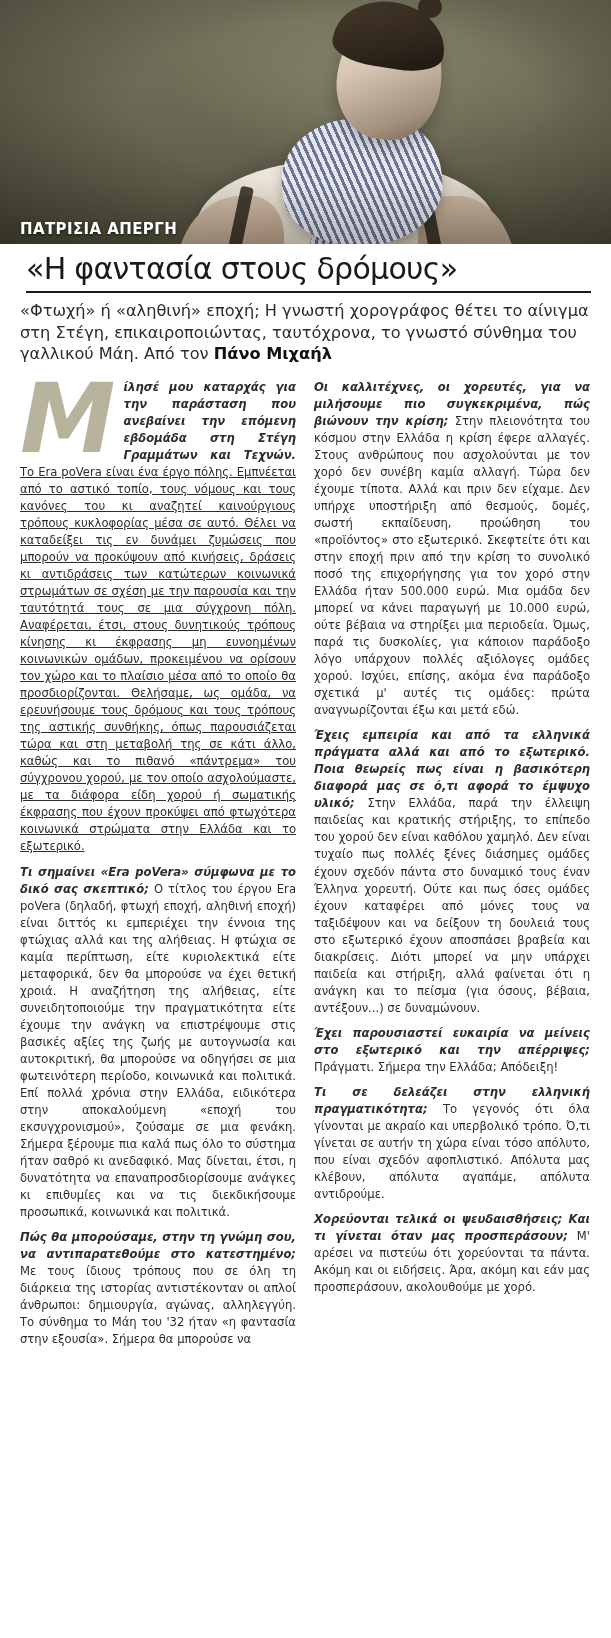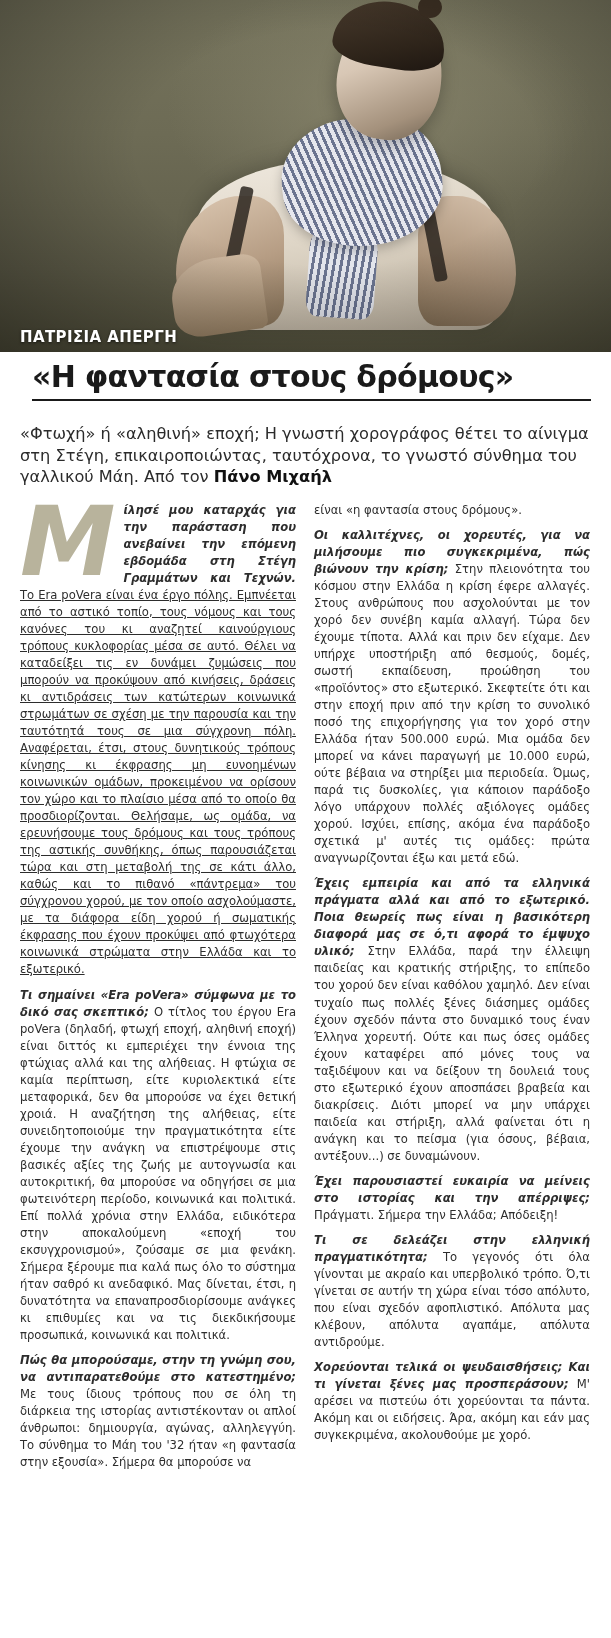--- a/index.html
+++ b/index.html
@@ -18,21 +18,21 @@
     position: relative;
     width: 611px;
     height: 1638px;
     background: #ffffff;
   }
 
   
   .hero {
     position: relative;
     width: 611px;
-    height: 352px;
+    height: 244px;
     overflow: hidden;
     background: #6e6b55;
   }
   .hero-photo {
     position: absolute;
     inset: 0;
     background:
       radial-gradient(ellipse 56% 58% at 62% 30%, rgba(150,146,120,0.55) 0%, rgba(0,0,0,0) 62%),
       linear-gradient(180deg, #75735c 0%, #6d6b55 38%, #615f4b 76%, #56543f 100%);
   }
@@ -156,32 +156,32 @@
     color: #ffffff;
     text-shadow: 0 1px 3px rgba(0,0,0,0.65);
     font-family: "DejaVu Sans", "Liberation Sans", sans-serif;
   }
 
   
   .headline-wrap {
     padding: 0 20px;
   }
   .headline {
-    margin: 8px 0 0 12px;
+    margin: 8px 0 0 6px;
     font-size: 30px;
     line-height: 1.1;
-    font-weight: 700;
+    font-weight: 400;
     letter-spacing: -0.7px;
     color: #1a1a1a;
     padding-bottom: 6px;
     border-bottom: 2.5px solid #1a1a1a;
     font-family: "DejaVu Sans", "Liberation Sans", sans-serif;
   }
   .standfirst {
-    margin: 22px 0 0 0;
+    margin: 7px 0 0 0;
     font-size: 16.2px;
     line-height: 1.33;
     color: #2b2b2b;
     font-family: "DejaVu Sans", "Liberation Sans", sans-serif;
   }
   .standfirst .byline {
     font-weight: 700;
     color: #111;
   }
 
@@ -266,27 +266,26 @@
       <p class="first-para"><span class="dropcap">Μ</span><span>ίλησέ μου καταρχάς για την παράσταση που ανεβαίνει την επόμενη εβδομάδα στη Στέγη Γραμμάτων και Τεχνών.</span><span class="rest"> Το Era poVera είναι ένα έργο πόλης. Εμπνέεται από το αστικό τοπίο, τους νόμους και τους κανόνες του κι αναζητεί καινούργιους τρόπους κυκλοφορίας μέσα σε αυτό. Θέλει να καταδείξει τις εν δυνάμει ζυμώσεις που μπορούν να προκύψουν από κινήσεις, δράσεις κι αντιδράσεις των κατώτερων κοινωνικά στρωμάτων σε σχέση με την παρουσία και την ταυτότητά τους σε μια σύγχρονη πόλη. Αναφέρεται, έτσι, στους δυνητικούς τρόπους κίνησης κι έκφρασης μη ευνοημένων κοινωνικών ομάδων, προκειμένου να ορίσουν τον χώρο και το πλαίσιο μέσα από το οποίο θα προσδιορίζονται. Θελήσαμε, ως ομάδα, να ερευνήσουμε τους δρόμους και τους τρόπους της αστικής συνθήκης, όπως παρουσιάζεται τώρα και στη μεταβολή της σε κάτι άλλο, καθώς και το πιθανό «πάντρεμα» του σύγχρονου χορού, με τον οποίο ασχολούμαστε, με τα διάφορα είδη χορού ή σωματικής έκφρασης που έχουν προκύψει από φτωχότερα κοινωνικά στρώματα στην Ελλάδα και το εξωτερικό.</span></p>
 
       <p><span class="lead-q">Τι σημαίνει «Era poVera» σύμφωνα με το δικό σας σκεπτικό;</span><span> Ο τίτλος του έργου Era poVera (δηλαδή, φτωχή εποχή, αληθινή εποχή) είναι διττός κι εμπεριέχει την έννοια της φτώχιας αλλά και της αλήθειας. Η φτώχια σε καμία περίπτωση, είτε κυριολεκτικά είτε μεταφορικά, δεν θα μπορούσε να έχει θετική χροιά. Η αναζήτηση της αλήθειας, είτε συνειδητοποιούμε την πραγματικότητα είτε έχουμε την ανάγκη να επιστρέψουμε στις βασικές αξίες της ζωής με αυτογνωσία και αυτοκριτική, θα μπορούσε να οδηγήσει σε μια φωτεινότερη περίοδο, κοινωνικά και πολιτικά. Επί πολλά χρόνια στην Ελλάδα, ειδικότερα στην αποκαλούμενη «εποχή του εκσυγχρονισμού», ζούσαμε σε μια φενάκη. Σήμερα ξέρουμε πια καλά πως όλο το σύστημα ήταν σαθρό κι ανεδαφικό. Μας δίνεται, έτσι, η δυνατότητα να επαναπροσδιορίσουμε ανάγκες κι επιθυμίες και να τις διεκδικήσουμε προσωπικά, κοινωνικά και πολιτικά.</span></p>
 
       <p><span class="lead-q">Πώς θα μπορούσαμε, στην τη γνώμη σου, να αντιπαρατεθούμε στο κατεστημένο;</span><span> Με τους ίδιους τρόπους που σε όλη τη διάρκεια της ιστορίας αντιστέκονταν οι απλοί άνθρωποι: δημιουργία, αγώνας, αλληλεγγύη. Το σύνθημα το Μάη του '32 ήταν «η φαντασία στην εξουσία». Σήμερα θα μπορούσε να</span></p>
 
     </div>
 
     <div class="col">
 
-      <p>είναι «η φαντασία στους δρόμους».</p>
 
       <p><span class="lead-q">Οι καλλιτέχνες, οι χορευτές, για να μιλήσουμε πιο συγκεκριμένα, πώς βιώνουν την κρίση;</span><span> Στην πλειονότητα του κόσμου στην Ελλάδα η κρίση έφερε αλλαγές. Στους ανθρώπους που ασχολούνται με τον χορό δεν συνέβη καμία αλλαγή. Τώρα δεν έχουμε τίποτα. Αλλά και πριν δεν είχαμε. Δεν υπήρχε υποστήριξη από θεσμούς, δομές, σωστή εκπαίδευση, προώθηση του «προϊόντος» στο εξωτερικό. Σκεφτείτε ότι και στην εποχή πριν από την κρίση το συνολικό ποσό της επιχορήγησης για τον χορό στην Ελλάδα ήταν 500.000 ευρώ. Μια ομάδα δεν μπορεί να κάνει παραγωγή με 10.000 ευρώ, ούτε βέβαια να στηρίξει μια περιοδεία. Όμως, παρά τις δυσκολίες, για κάποιον παράδοξο λόγο υπάρχουν πολλές αξιόλογες ομάδες χορού. Ισχύει, επίσης, ακόμα ένα παράδοξο σχετικά μ' αυτές τις ομάδες: πρώτα αναγνωρίζονται έξω και μετά εδώ.</span></p>
 
       <p><span class="lead-q">Έχεις εμπειρία και από τα ελληνικά πράγματα αλλά και από το εξωτερικό. Ποια θεωρείς πως είναι η βασικότερη διαφορά μας σε ό,τι αφορά το έμψυχο υλικό;</span><span> Στην Ελλάδα, παρά την έλλειψη παιδείας και κρατικής στήριξης, το επίπεδο του χορού δεν είναι καθόλου χαμηλό. Δεν είναι τυχαίο πως πολλές ξένες διάσημες ομάδες έχουν σχεδόν πάντα στο δυναμικό τους έναν Έλληνα χορευτή. Ούτε και πως όσες ομάδες έχουν καταφέρει από μόνες τους να ταξιδέψουν και να δείξουν τη δουλειά τους στο εξωτερικό έχουν αποσπάσει βραβεία και διακρίσεις. Διότι μπορεί να μην υπάρχει παιδεία και στήριξη, αλλά φαίνεται ότι η ανάγκη και το πείσμα (για όσους, βέβαια, αντέξουν...) σε δυναμώνουν.</span></p>
 
-      <p><span class="lead-q">Έχει παρουσιαστεί ευκαιρία να μείνεις στο ιστορίας και την απέρριψες;</span><span> Πράγματι. Σήμερα την Ελλάδα; Απόδειξη!</span></p>
+      <p><span class="lead-q">Έχει παρουσιαστεί ευκαιρία να μείνεις στο εξωτερικό και την απέρριψες;</span><span> Πράγματι. Σήμερα την Ελλάδα; Απόδειξη!</span></p>
 
       <p><span class="lead-q">Τι σε δελεάζει στην ελληνική πραγματικότητα;</span><span> Το γεγονός ότι όλα γίνονται με ακραίο και υπερβολικό τρόπο. Ό,τι γίνεται σε αυτήν τη χώρα είναι τόσο απόλυτο, που είναι σχεδόν αφοπλιστικό. Απόλυτα μας κλέβουν, απόλυτα αγαπάμε, απόλυτα αντιδρούμε.</span></p>
 
-      <p><span class="lead-q">Χορεύονται τελικά οι ψευδαισθήσεις; Και τι γίνεται ξένες μας προσπεράσουν;</span><span> Μ' αρέσει να πιστεύω ότι χορεύονται τα πάντα. Ακόμη και οι ειδήσεις. Άρα, ακόμη και εάν μας συγκεκριμένα, ακολουθούμε με χορό.</span></p>
+      <p><span class="lead-q">Χορεύονται τελικά οι ψευδαισθήσεις; Και τι γίνεται όταν μας προσπεράσουν;</span><span> Μ' αρέσει να πιστεύω ότι χορεύονται τα πάντα. Ακόμη και οι ειδήσεις. Άρα, ακόμη και εάν μας προσπεράσουν, ακολουθούμε με χορό.</span></p>
 
     </div>
   </div>
 </div>
 
 </body></html>

